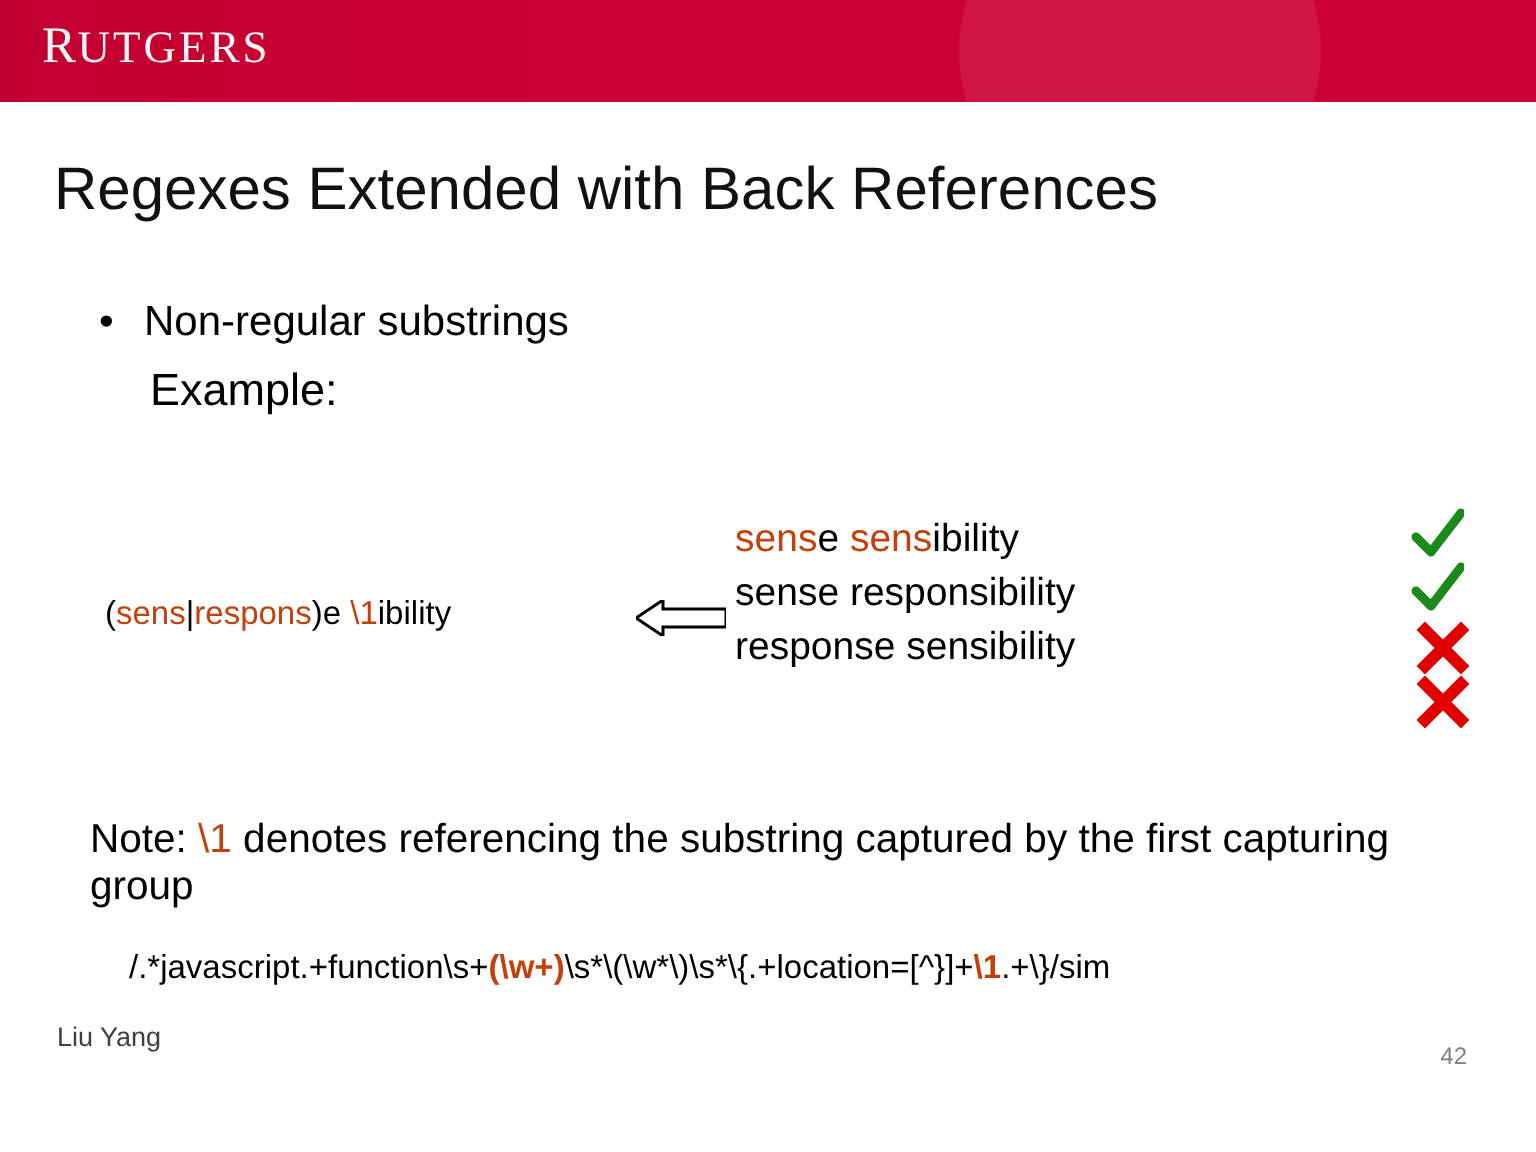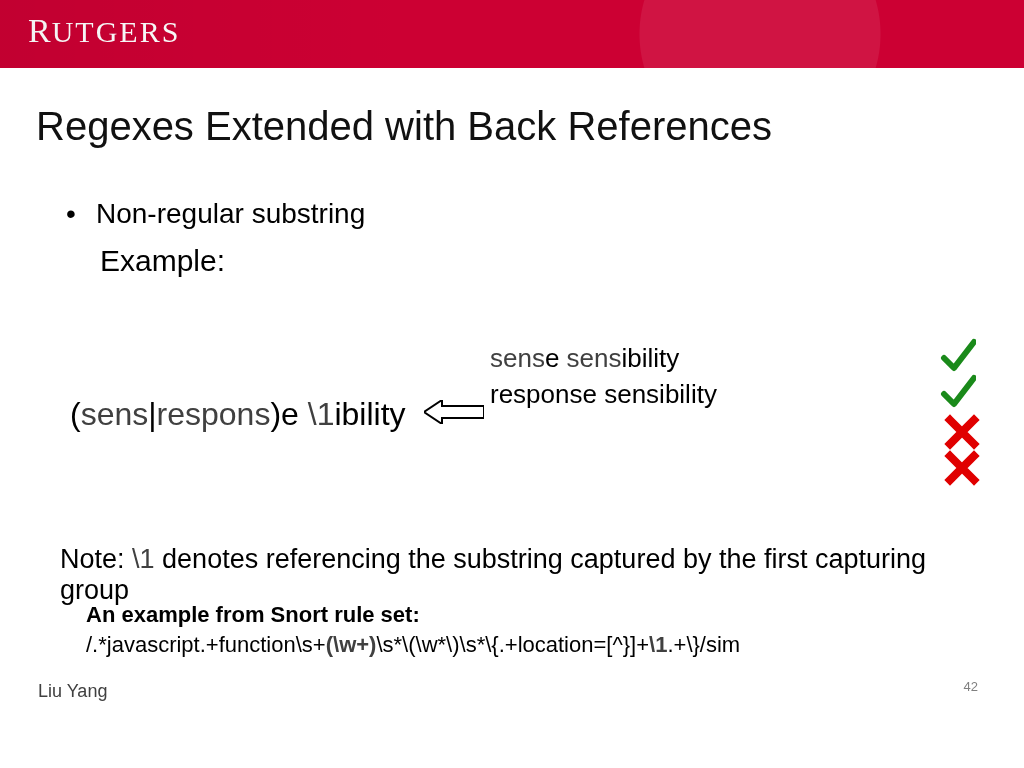--- a/index.html
+++ b/index.html
@@ -38,21 +38,21 @@
   ul.bullets li::before {
     content: "•"; position: absolute; left: 6px; top: 0; font-size: 28px;
   }
   .example-label {
     font-size: 30px; margin-left: 40px;
   }
   .example-area {
     position: absolute; left: 70px; top: 356px; right: 20px;
     font-size: 26px;
   }
-  .regex-line { position: absolute; left: 0; top: 40px; font-size: 32px; white-space: nowrap; }
+  .regex-line { position: absolute; left: 0; top: 40px; font-size: 22px; white-space: nowrap; }
   .arrow-left {
     position: absolute; left: 354px; top: 44px; width: 60px; height: 24px;
   }
   .matches {
     position: absolute; left: 420px; top: -16px; font-size: 26px; line-height: 36px;
   }
   .mark { position: absolute; width: 36px; height: 36px; }
   .check1 { left: 870px; top: -18px; }
   .check2 { left: 870px; top: 18px; }
   .cross1 { left: 874px; top: 58px; }
@@ -64,62 +64,63 @@
   .snort {
     position: absolute; left: 86px; top: 600px; right: 30px;
     font-size: 22px; line-height: 30px;
   }
   .snort-title { font-weight: bold; }
   .footer-left {
     position: absolute; left: 38px; bottom: 46px;
     font-size: 18px; color: #404040;
   }
   .footer-right {
-    position: absolute; right: 46px; bottom: 54px;
-    font-size: 13px; color: #808080;
+    position: absolute; right: 46px; bottom: 34px;
+    font-size: 16px; color: #808080;
   }
-  .blue { color: #404040; }
+  .blue { color: #c2410c; }
   .red { color: #cc0000; }
   .black { color: #000; }
   .bold { font-weight: bold; }
 </style>
 </head>
 <body>
 
 <div class="slide">
 
   <div class="header-bar">
     <div class="logo">
       <span>R</span><span class="caps">UTGERS</span>
     </div>
   </div>
 
   <div class="title">Regexes Extended with Back References</div>
 
   <div class="body">
     <ul class="bullets">
-      <li>Non-regular substring</li>
+      <li>Non-regular substrings</li>
     </ul>
     <div class="example-label">Example:</div>
   </div>
 
   <div class="example-area">
 
     <div class="regex-line">
       <span class="black">(</span><span class="blue">sens</span><span class="black">|</span><span class="blue">respons</span><span class="black">)e </span><span class="blue">\1</span><span class="black">ibility</span>
     </div>
 
     <svg class="arrow-left" viewBox="0 0 60 24">
       <path d="M60 6 L18 6 L18 0 L0 12 L18 24 L18 18 L60 18 Z" fill="#fff" stroke="#000" stroke-width="2"></path>
     </svg>
 
     <div class="matches">
       <div>
         <span class="blue">sens</span><span>e </span><span class="blue">sens</span><span>ibility</span>
       </div>
+      <div>sense responsibility</div>
       <div>response sensibility</div>
     </div>
 
     <svg class="mark check1" viewBox="0 0 36 36">
       <path d="M4 20 L14 30 L34 4" fill="none" stroke="#1a8a1a" stroke-width="6" stroke-linecap="round" stroke-linejoin="round"></path>
     </svg>
     <svg class="mark check2" viewBox="0 0 36 36">
       <path d="M4 20 L14 30 L34 4" fill="none" stroke="#1a8a1a" stroke-width="6" stroke-linecap="round" stroke-linejoin="round"></path>
     </svg>
     <svg class="mark cross1" viewBox="0 0 36 36">
@@ -128,20 +129,20 @@
     <svg class="mark cross2" viewBox="0 0 36 36">
       <path d="M6 6 L30 30 M30 6 L6 30" stroke="#e00000" stroke-width="8" stroke-linecap="square"></path>
     </svg>
   </div>
 
   <div class="note">
     <span>Note: </span><span class="blue">\1</span><span> denotes referencing the substring captured by the first capturing group</span>
   </div>
 
   <div class="snort">
-    <span class="snort-title">An example from Snort rule set:</span><br>
+    <br>
     <span>/.*javascript.+function\s+</span><span class="blue bold">(\w+)</span><span>\s*\(\w*\)\s*\{.+location=[^}]+</span><span class="blue bold">\1</span><span>.+\}/sim</span>
   </div>
 
   <div class="footer-left">Liu Yang</div>
   <div class="footer-right">42</div>
 
 </div>
 
 </body></html>

